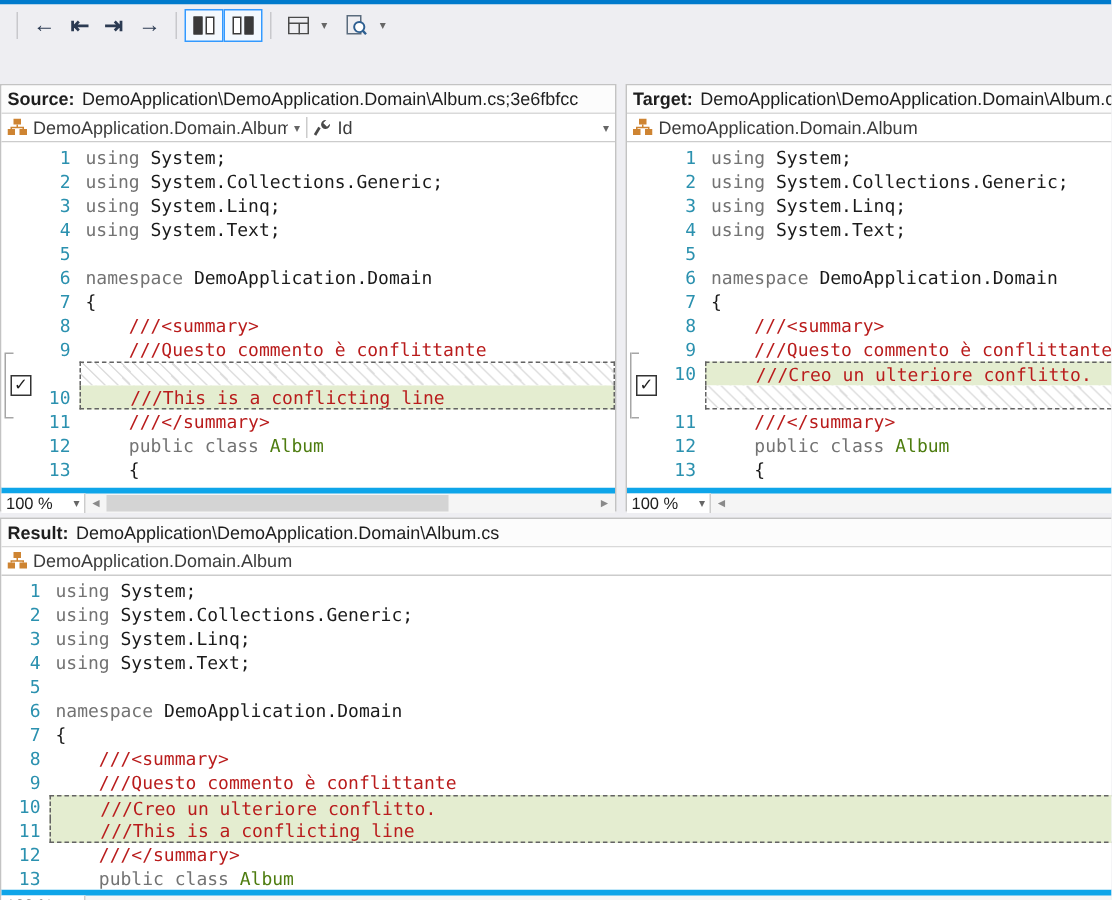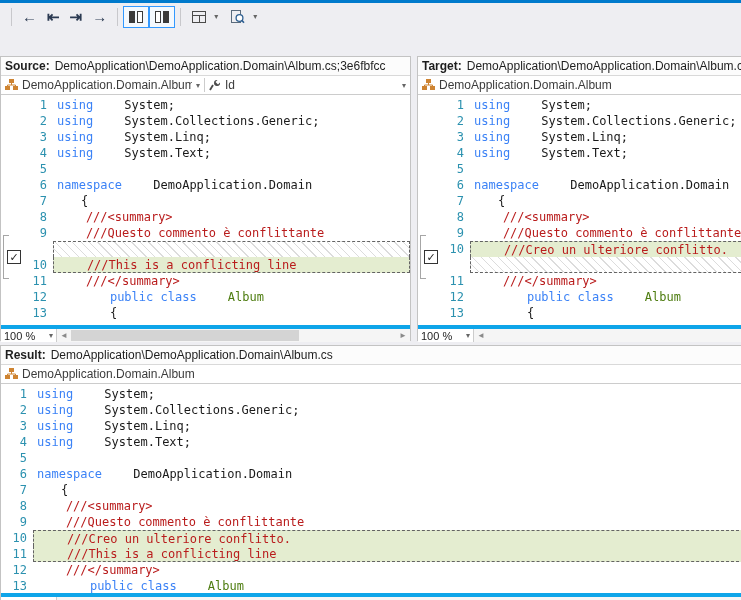--- a/index.html
+++ b/index.html
@@ -54,21 +54,21 @@
   .code-body.with-gutter { padding-left:26px; }
   .crow { display:flex; height:16px; line-height:16px;
           font-family:"DejaVu Sans Mono","Liberation Mono",monospace; font-size:12px; white-space:pre; }
   .lnum { flex:none; width:26px; text-align:right; padding-right:6px; color:#2b91af; }
   .pane-result .lnum { width:32px; }
   .codearea { flex:1; padding-left:4px; }
   .codearea.cf { background:#e4edd0; }
   .codearea.hatchfill { background:repeating-linear-gradient(45deg,#ffffff 0 5px,#dcdcdc 5px 6px); }
   .crow.gs .codearea { border-top:1px dashed #636363; border-left:1px dashed #636363; border-right:1px dashed #636363; }
   .crow.ge .codearea { border-bottom:1px dashed #636363; border-left:1px dashed #636363; border-right:1px dashed #636363; }
-  .tk-kw { color:#3b82f6; } .tk-cm { color:#b91c1c; } .tk-ty { color:#4d7c0f; } .tk-pl { color:#1a1a1a;padding-left:24px; }
+  .tk-kw { color:#737373; } .tk-cm { color:#b91c1c; } .tk-ty { color:#4d7c0f; } .tk-pl { color:#1a1a1a; }
 
   .bracket { position:absolute; left:2px; width:6px; border-left:1px solid #a6a6a6; }
   .bracket::before,.bracket::after { content:""; position:absolute; left:0; width:5px; height:1px; background:#a6a6a6; }
   .bracket::before { top:0; } .bracket::after { bottom:0; }
   .checkbox { position:absolute; left:6px; width:14px; height:14px; border:1px solid #333; background:#fff;
               font-size:11px; line-height:12px; text-align:center; color:#1e1e1e; cursor:default; }
 
   
   .bottombar { height:17px; background:#f5f5f5; border-top:4px solid #0ea5e9; display:flex; align-items:stretch; }
   .zoombox { flex:none; width:56px; background:#fff; border-right:1px solid #cccccc; display:flex;

